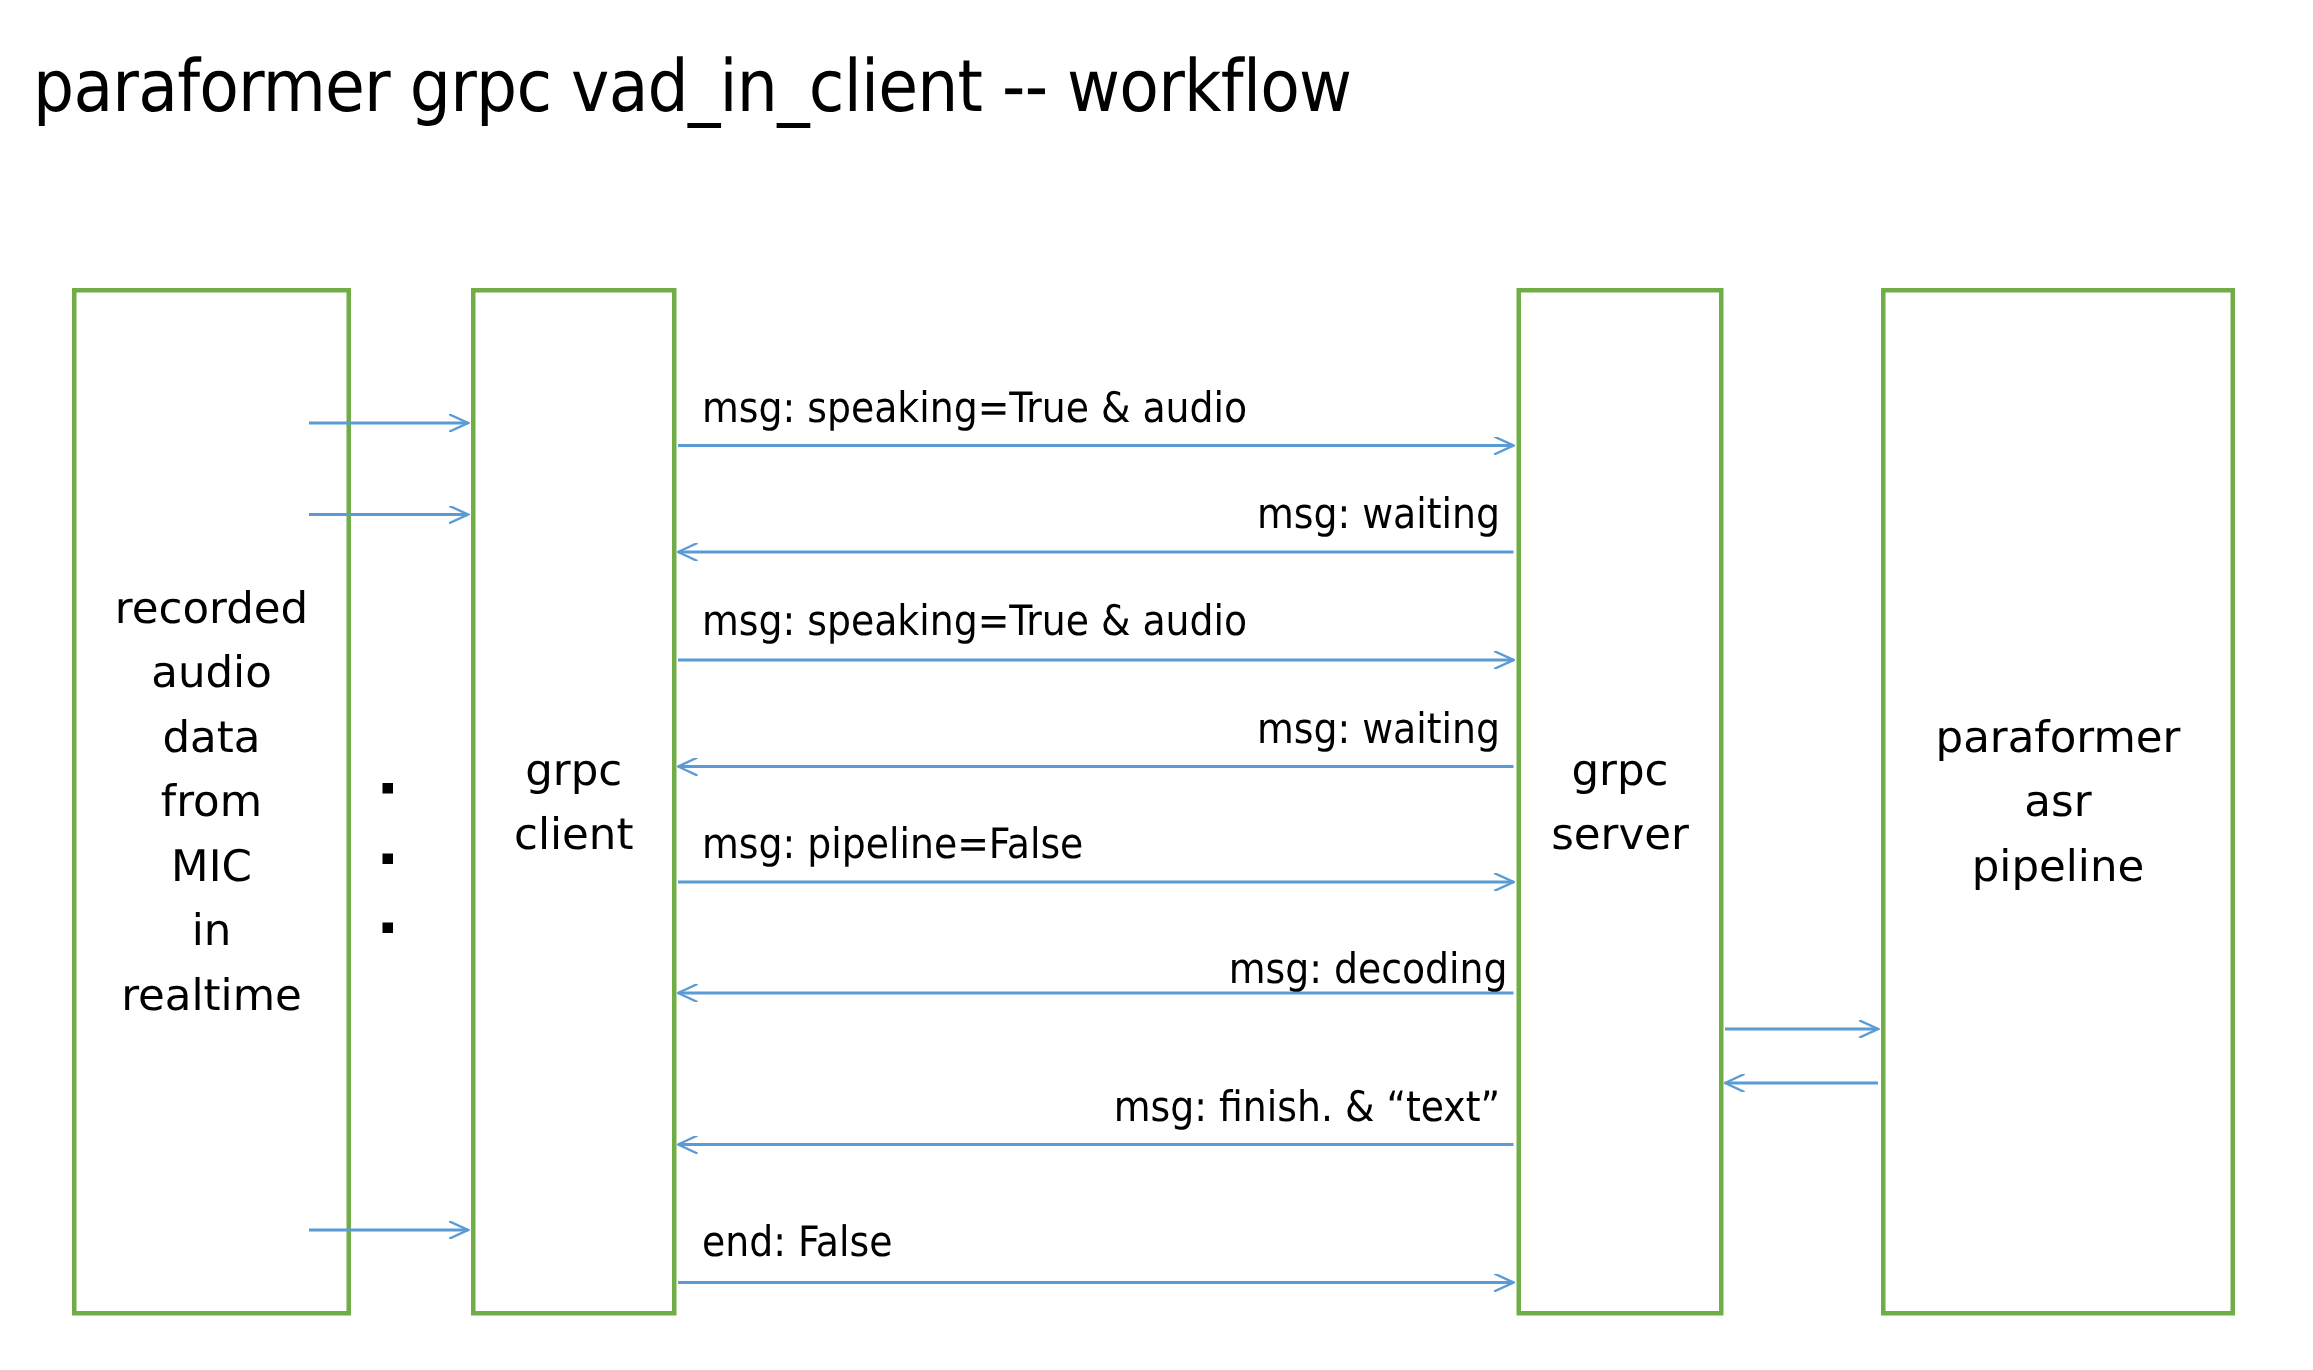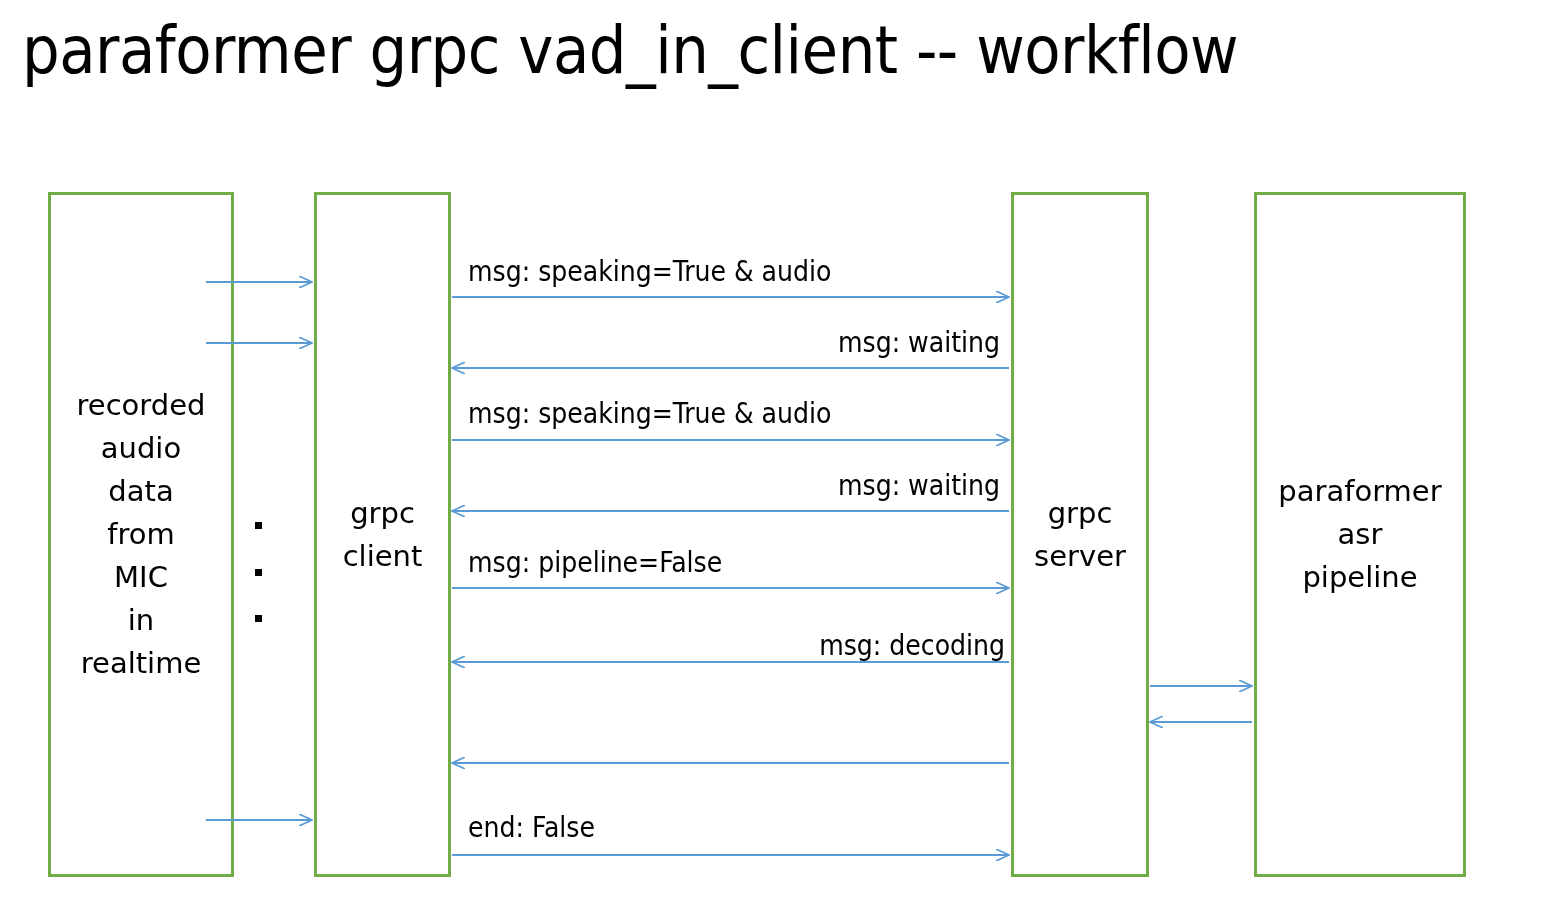--- a/index.html
+++ b/index.html
@@ -11,22 +11,22 @@
     position: relative;
     width: 1542px;
     height: 913px;
     background: #ffffff;
     overflow: hidden;
     font-family: "Liberation Sans", sans-serif;
   }
   #title {
     position: absolute;
     left: 22px;
-    top: 18px;
-    font-size: 66px;
+    top: 34px;
+    font-size: 48px;
     line-height: 1.0;
     color: #000000;
     font-family: "DejaVu Sans Condensed", "Liberation Sans Narrow", "Liberation Sans", sans-serif;
     font-weight: 400;
     white-space: nowrap;
     letter-spacing: -0.5px;
   }
   .lifeline-box {
     position: absolute;
     box-sizing: border-box;
@@ -103,21 +103,21 @@
   <div class="lifeline-box" style="left:314px; top:192px; width:137px; height:685px;">
     <div class="lifeline-label">grpc
 client</div>
   </div>
 
   <div class="lifeline-box" style="left:1011px; top:192px; width:138px; height:685px;">
     <div class="lifeline-label">grpc
 server</div>
   </div>
 
-  <div class="lifeline-box" style="left:1254px; top:192px; width:212px; height:685px;">
+  <div class="lifeline-box" style="left:1254px; top:192px; width:236px; height:685px;">
     <div class="lifeline-label">paraformer
 asr
 pipeline</div>
   </div>
 
   <svg class="arrow-svg" viewBox="0 0 1542 913">
     <defs>
       <marker id="ah-r" markerWidth="14" markerHeight="12" refX="13" refY="6" orient="auto" markerUnits="userSpaceOnUse">
         <path d="M0,0 L13,6 L0,12" fill="none" stroke="#5b9bd5" stroke-width="1.6"></path>
       </marker>
@@ -142,15 +142,16 @@
     <line x1="1150" y1="686" x2="1252" y2="686" stroke="#5b9bd5" stroke-width="2" marker-end="url(#ah-r)"></line>
     <line x1="1150" y1="722" x2="1252" y2="722" stroke="#5b9bd5" stroke-width="2" marker-start="url(#ah-l)"></line>
   </svg>
 
   <div class="msg-label left" style="left:468px; top:258px;">msg: speaking=True &amp; audio</div>
   <div class="msg-label right" style="left:1000px; top:329px;">msg: waiting</div>
   <div class="msg-label left" style="left:468px; top:400px;">msg: speaking=True &amp; audio</div>
   <div class="msg-label right" style="left:1000px; top:472px;">msg: waiting</div>
   <div class="msg-label left" style="left:468px; top:549px;">msg: pipeline=False</div>
   <div class="msg-label right" style="left:1005px; top:622px;margin-top:10px;">msg: decoding</div>
+  <div class="msg-label right" style="left:1000px; top:724px;">msg: finish. &amp;  “text”</div>
   <div class="msg-label left" style="left:468px; top:814px;">end: False</div>
 
 </div>
 
 </body></html>

